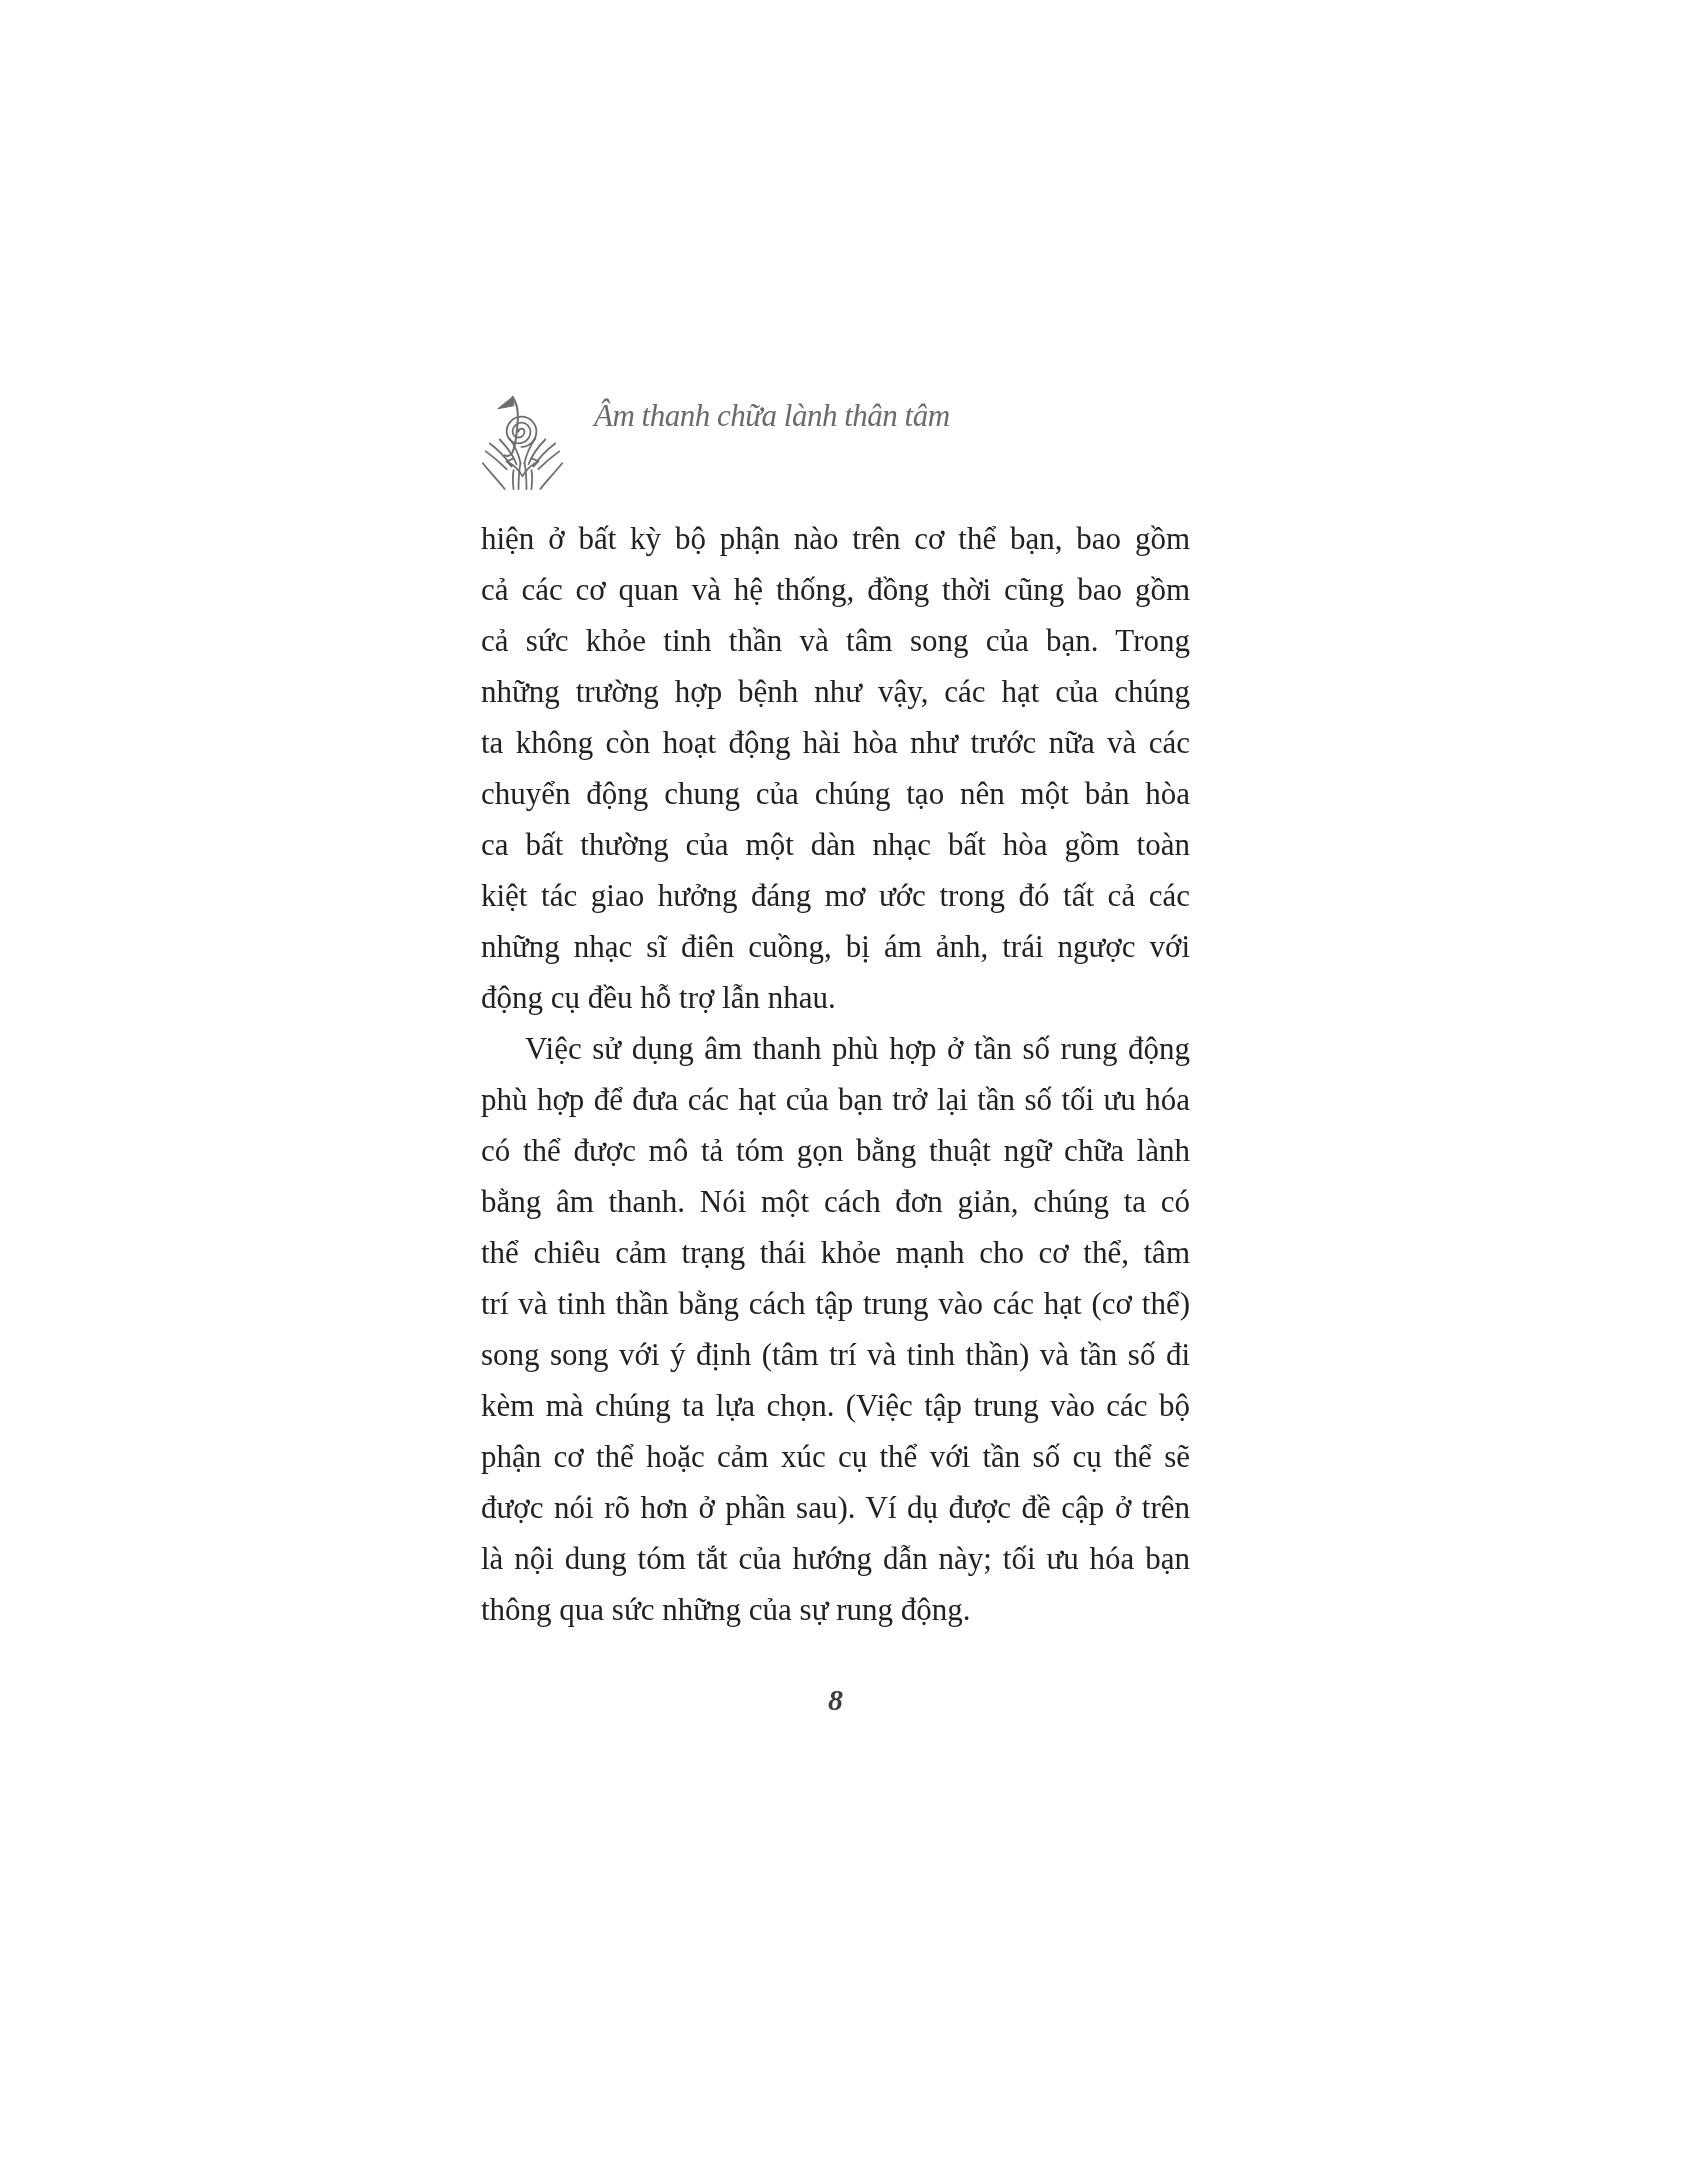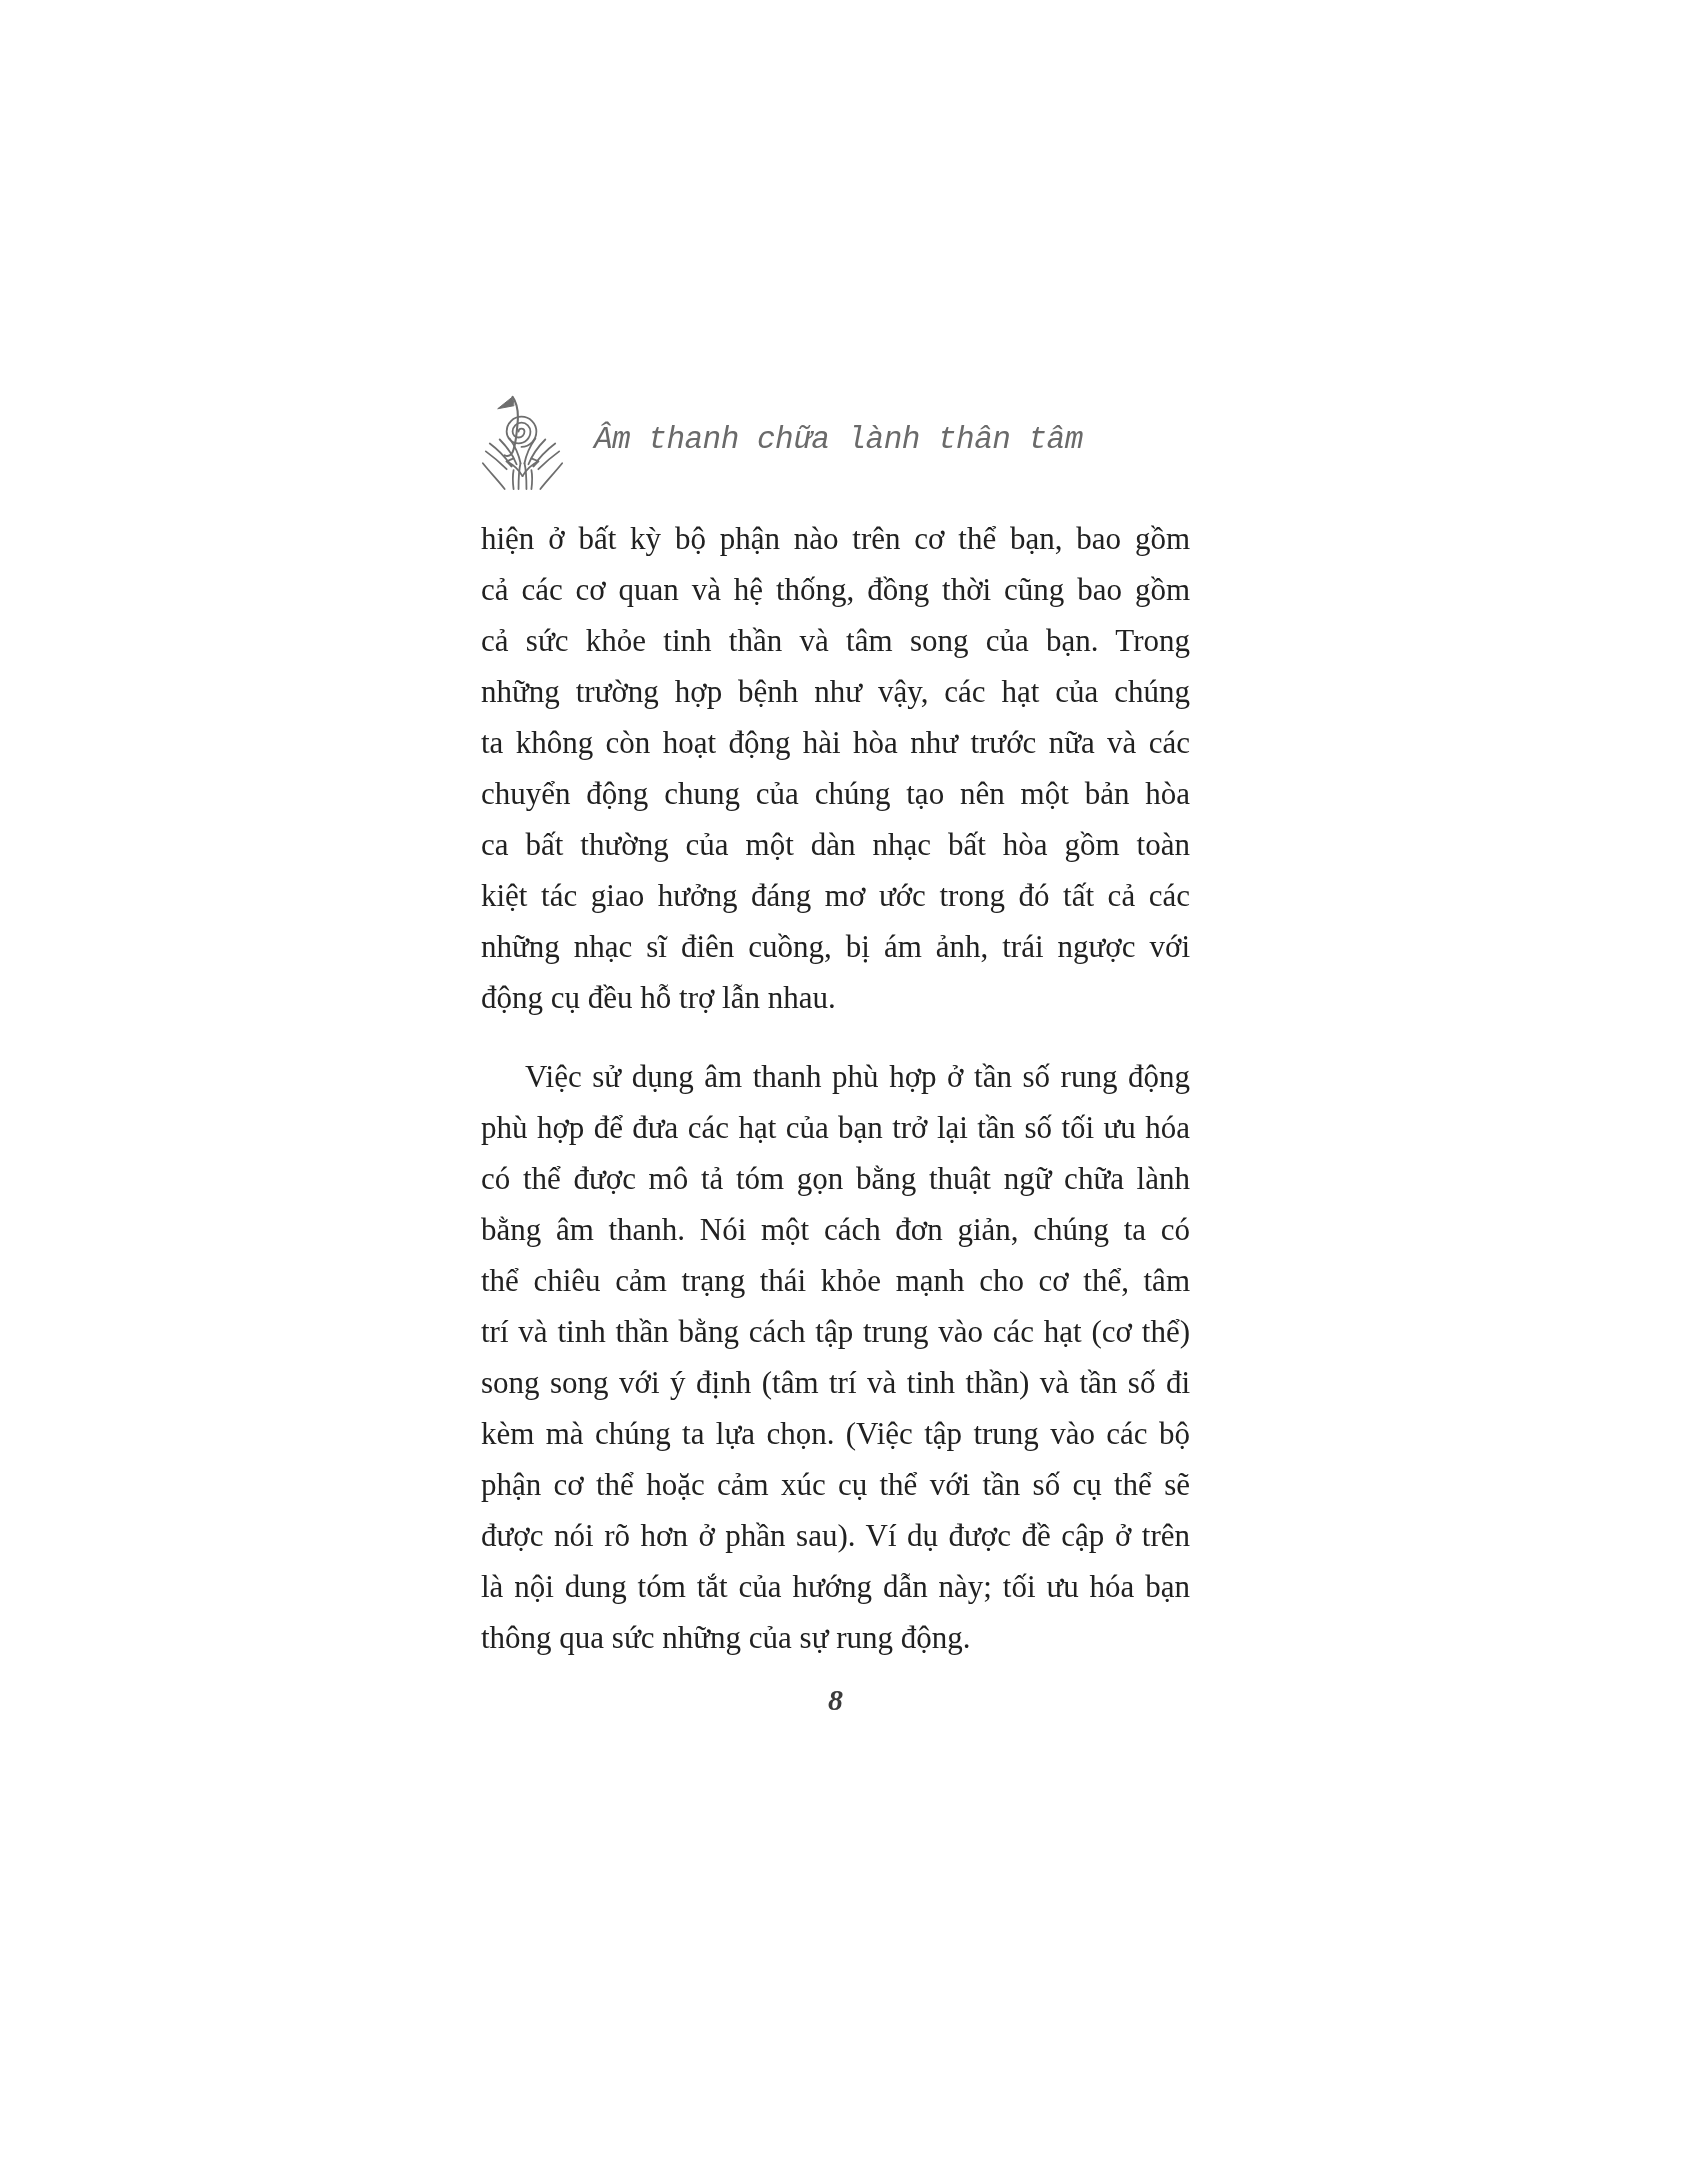--- a/index.html
+++ b/index.html
@@ -7,36 +7,36 @@
     position:relative;
     width:1683px;height:2178px;
     background:#ffffff;
     font-family:"Liberation Serif", serif;
     overflow:hidden;
   }
   
   .header{position:absolute;left:0;top:0;}
   .logo{position:absolute;left:463px;top:382px;width:119px;height:114px;}
   .book-title{
-    position:absolute;left:594px;top:422px;
-    font-family:Liberation Mono, monospace;
+    position:absolute;left:594px;top:398px;
+    font-family:Liberation Serif, serif;
     font-style:italic;
     font-size:31px;
     letter-spacing:-0.5px;
     color:#6a6a6a;
     white-space:nowrap;
   }
   
   .content{
     position:absolute;left:481px;top:513px;width:709px;
     color:#212121;
     font-size:31px;
   }
   .para{margin:0;padding:0;}
-  .para + .para{margin-top:28px;}
+  .para + .para{}
   .line{
     height:51px;line-height:51px;
     text-align:justify;
     text-align-last:justify;
     text-justify:inter-word;
     white-space:normal;
   }
   .line.last{text-align-last:left;}
   .line.indent{text-indent:44px;}
   

